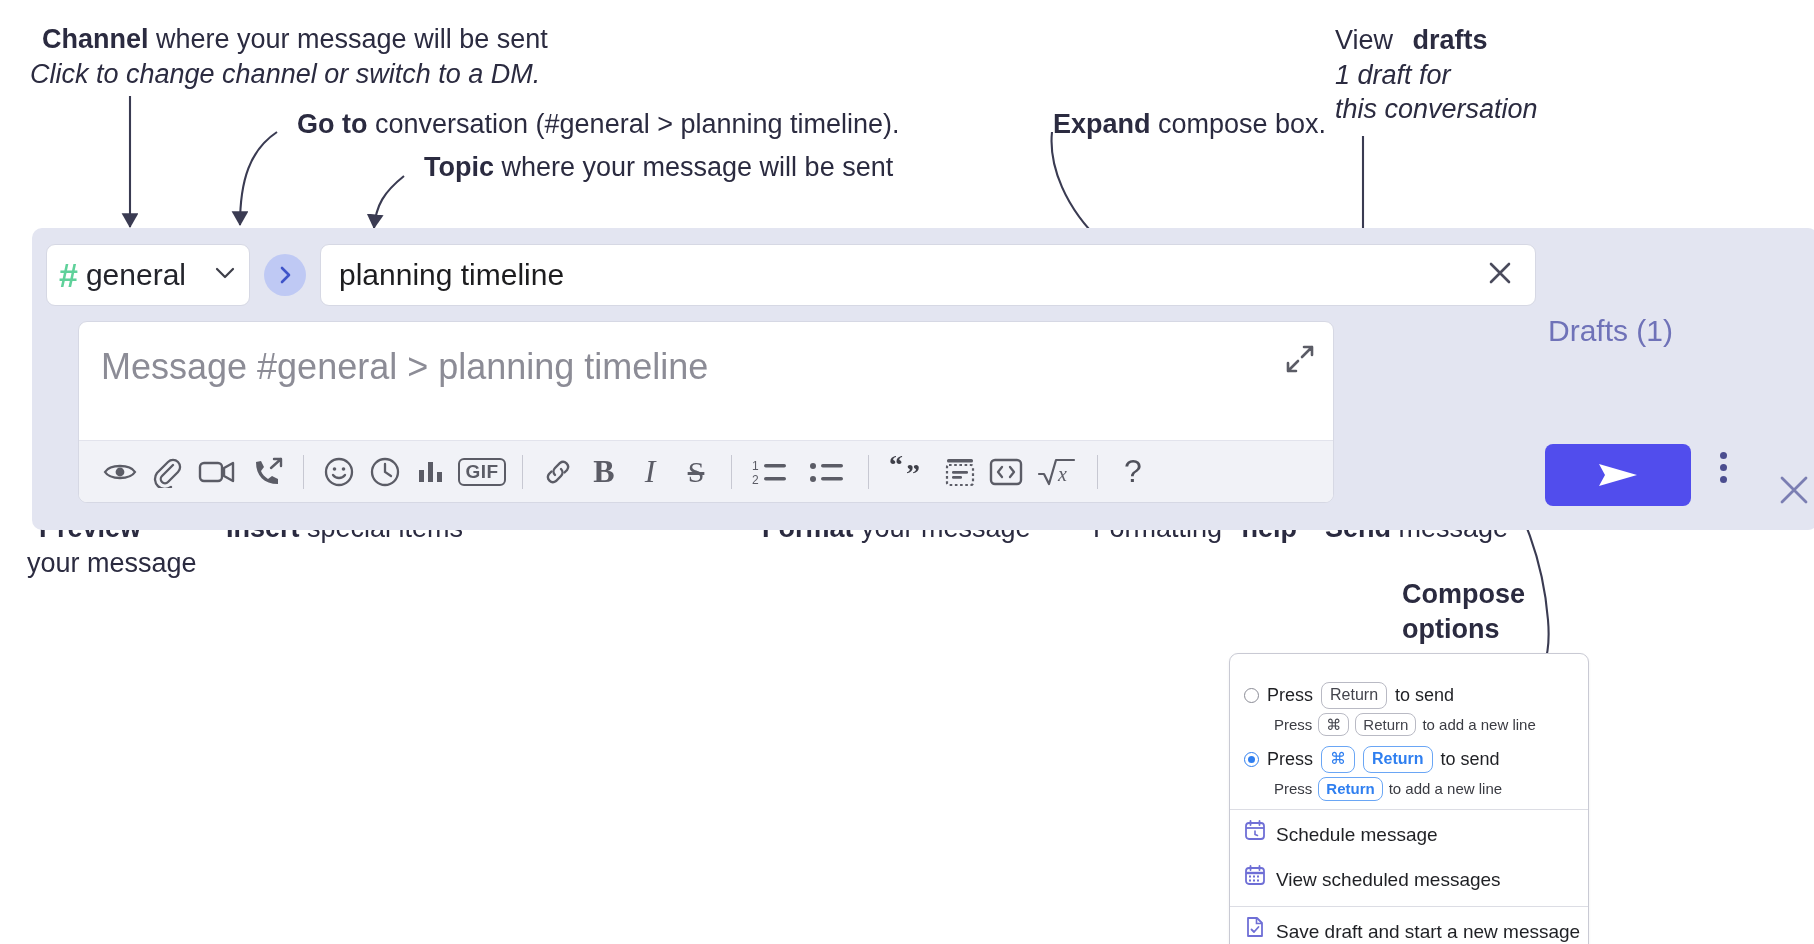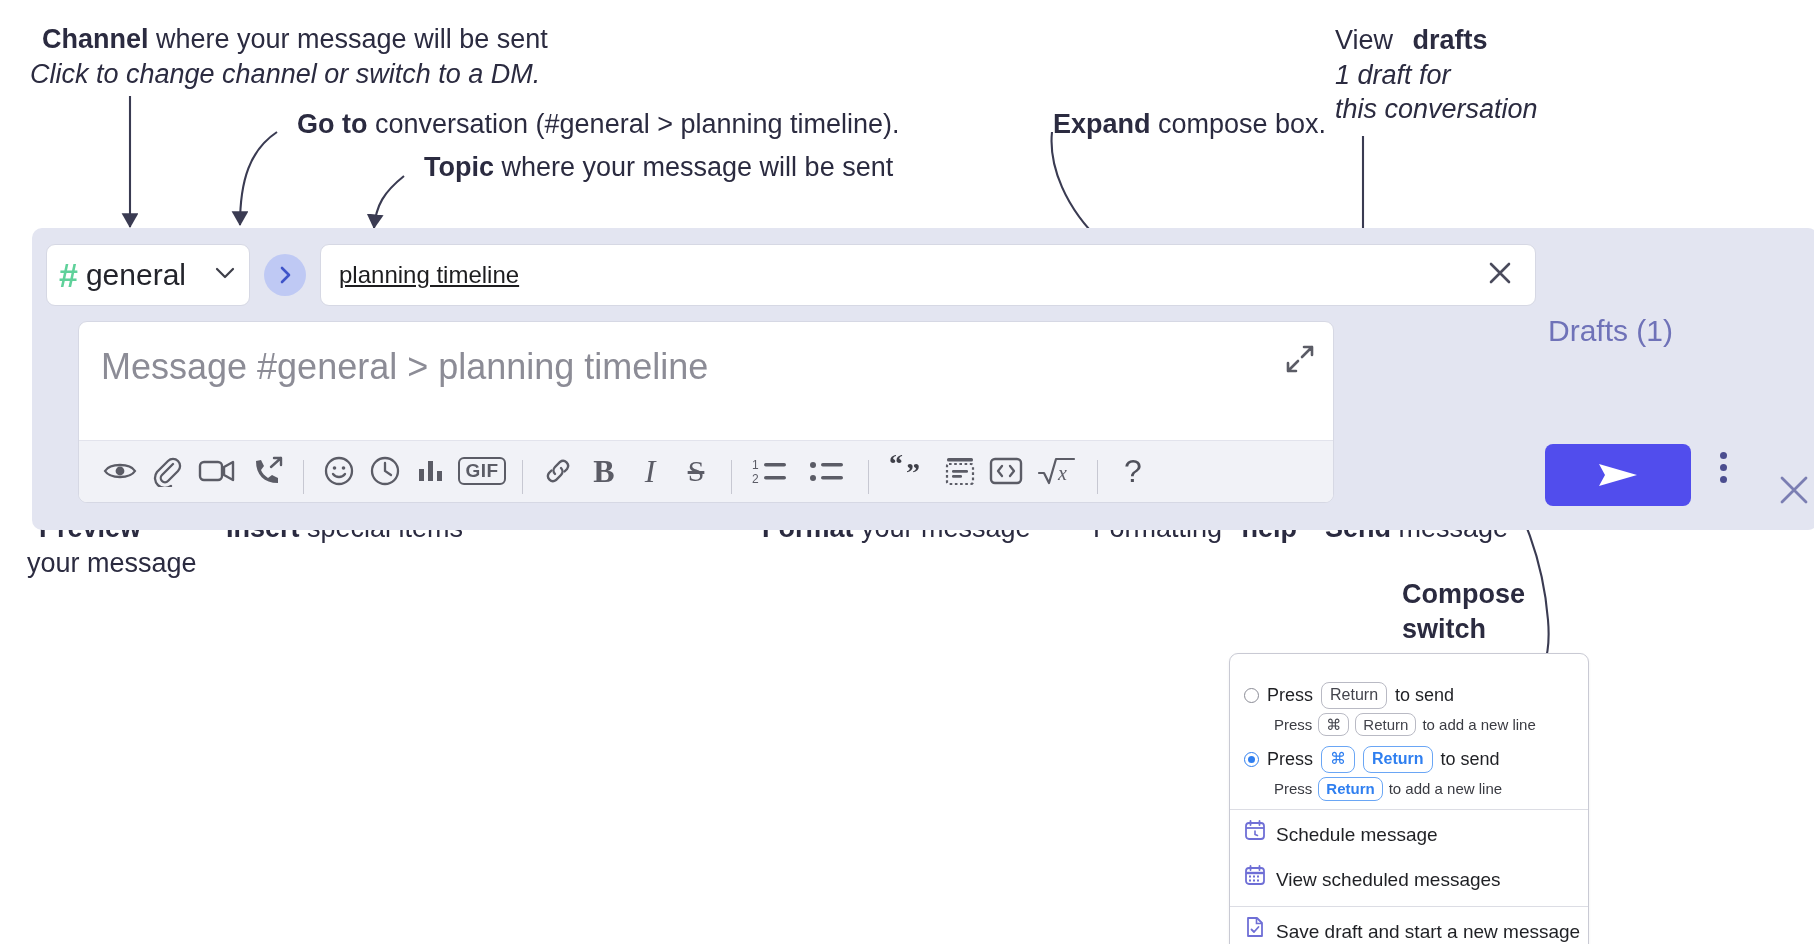--- a/index.html
+++ b/index.html
@@ -38,34 +38,34 @@
 
   .goto-btn {
     width:42px; height:42px; border-radius:50%; background:#bfc9f4;
     display:flex; align-items:center; justify-content:center; margin:0 14px;
   }
 
   .topic-field {
     width:1216px; height:62px; background:#ffffff; border:1px solid #d6d8e4;
     border-radius:9px; display:flex; align-items:center; padding:0 18px;
   }
-  .topic-text { font-size:24px; color:#1d1d1f; flex:1;text-decoration:underline; }
+  .topic-text { font-size:30px; color:#1d1d1f; flex:1; }
 
   .msg-area {
     position:absolute; left:46px; top:93px; width:1256px; height:182px;
     background:#ffffff; border:1px solid #d6d8e4; border-radius:9px;
   }
   .msg-placeholder { position:absolute; left:22px; top:24px; font-size:36px; color:#8c8c96; }
   .expand-btn { position:absolute; right:18px; top:22px; }
 
   .toolbar {
     position:absolute; left:0; bottom:0; width:100%; height:62px;
     background:#f1f2f7; border-top:1px solid #e2e3ec;
     border-radius:0 0 8px 8px;
-    display:flex; align-items:flex-end; padding:8px 18px; gap:0;
+    display:flex; align-items:center; padding:0 18px; gap:0;
   }
   .tb { width:46px; height:46px; display:flex; align-items:center; justify-content:center; color:#5b5c66; }
   .tb-wide { width:56px; }
   .sep { width:1px; height:34px; background:#c7c8d2; margin:0 12px; }
   .gif-box { border:2.6px solid #5b5c66; border-radius:6px; padding:1px 5px; font-size:19px; font-weight:700; letter-spacing:.5px; color:#5b5c66; }
   .qmark { font-size:32px; color:#4f505a; }
 
   .draft-link { position:absolute; left:1548px; top:314px; font-size:30px; color:#6f72b8; }
   .close-x { position:absolute; left:1742px; top:242px; }
   .send-btn {
@@ -136,21 +136,21 @@
 <div class="ann ann-lg" style="left:1093px; top:511px;">
   <span>Formatting </span><b>help</b>
 </div>
 
 <div class="ann ann-lg" style="left:1313px; top:511px;">
   <b>Send</b><span> message</span>
 </div>
 
 <div class="ann ann-lg" style="left:1390px; top:577px;">
   <div><b>Compose</b></div>
-  <div><b>switch</b></div>
+  <div><b>options</b></div>
   <div><span>menu</span></div>
 </div>
 
 <svg class="overlay" viewBox="0 0 1814 944">
   <g fill="none" stroke="#3a3b52" stroke-width="2.1">
 
     <path d="M130 96 L130 227" marker-end="url(#ar)"></path>
 
     <path d="M277 132 C250 150, 240 180, 240 225" marker-end="url(#ar)"></path>
 

